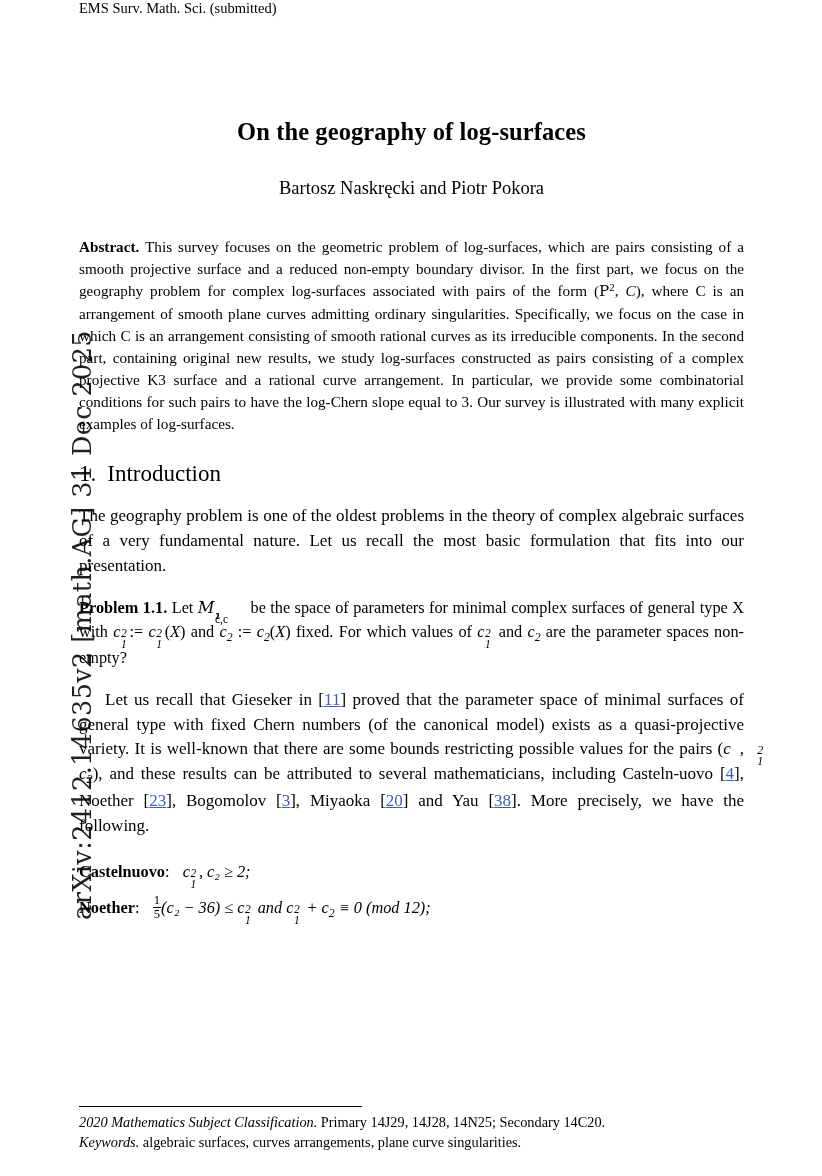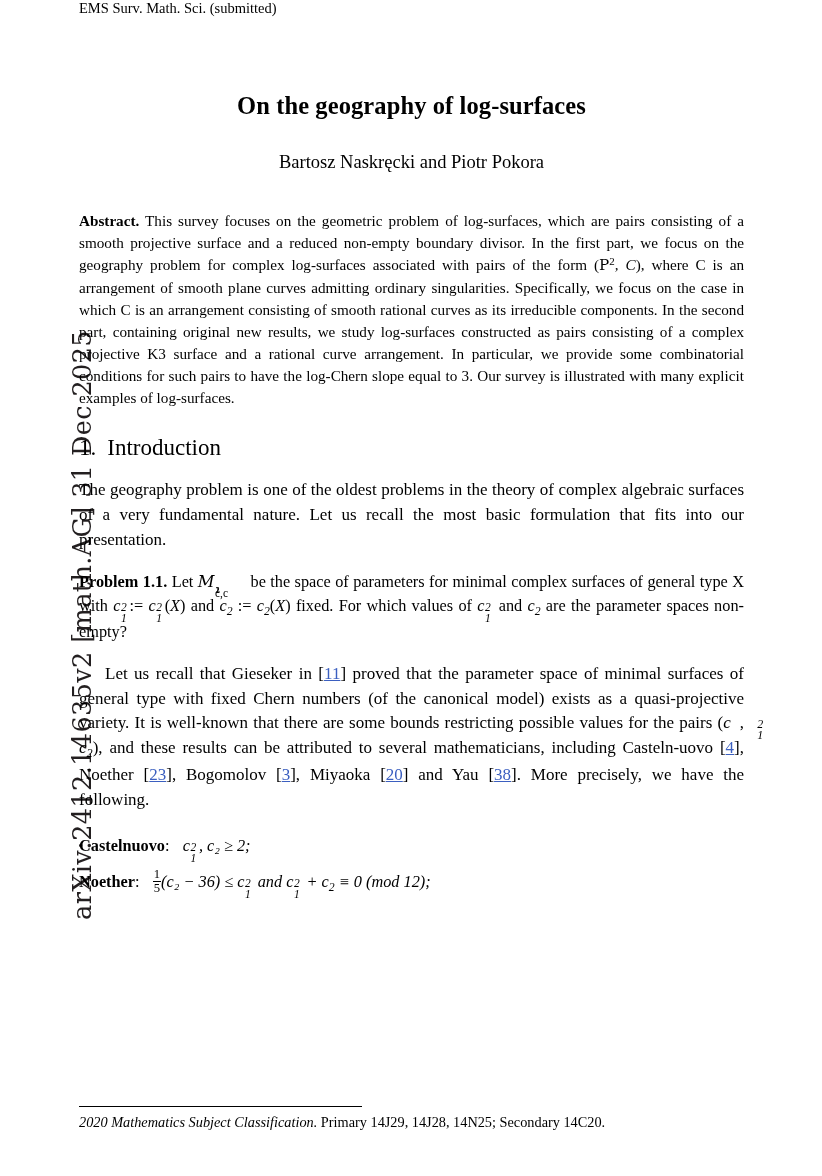--- a/index.html
+++ b/index.html
@@ -41,21 +41,21 @@
     width: 665px;
   }
   .runhead {
     position: absolute;
     left: 79px;
     top: 0px;
     font-size: 14.5px;
     color: #000;
   }
   .title {
-    margin-top: 92px;
+    margin-top: 118px;
     text-align: center;
     font-size: 24.5px;
     font-weight: bold;
     letter-spacing: 0.1px;
   }
   .authors {
     margin-top: 32px;
     text-align: center;
     font-size: 18.5px;
   }
@@ -210,15 +210,19 @@
 
   </div>
 
   <div class="footnote-rule"></div>
 
   <div class="footnotes">
     <div>
       <i>2020 Mathematics Subject Classification.</i>
       <span>Primary 14J29, 14J28, 14N25; Secondary 14C20.</span>
     </div>
+    <div>
+      <i>Keywords.</i>
+      <span>algebraic surfaces, curves arrangements, plane curve singularities.</span>
+    </div>
   </div>
 
 </div>
 
 </body></html>

